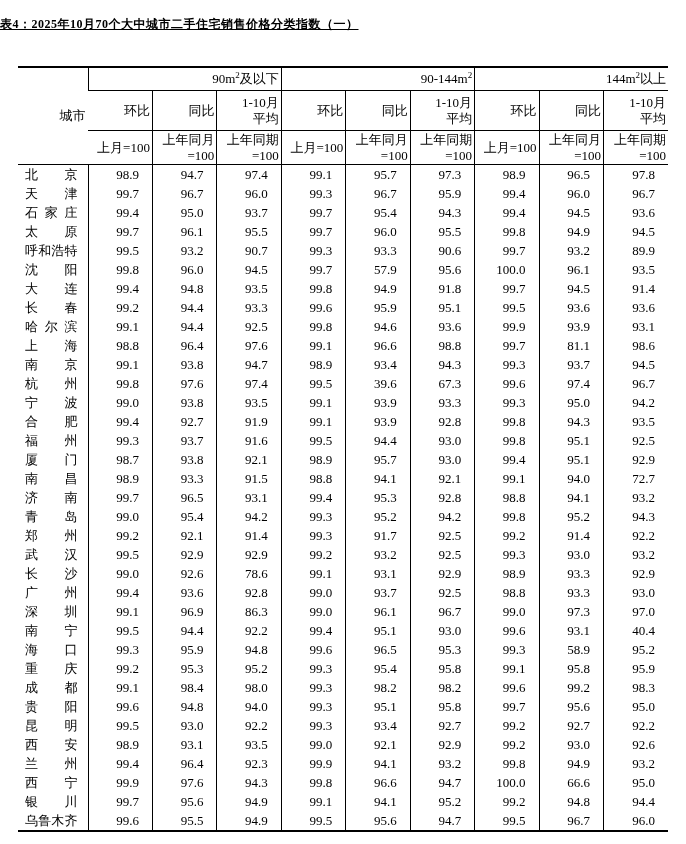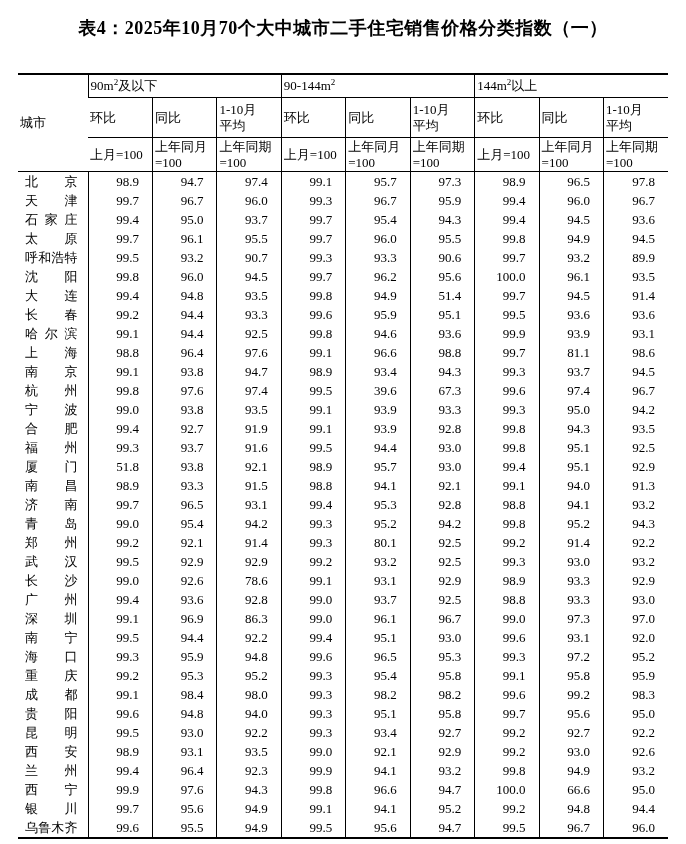--- a/index.html
+++ b/index.html
@@ -9,45 +9,45 @@
   }
   body {
     width: 686px;
     height: 844px;
     overflow: hidden;
     color: #000;
     font-family: "Liberation Serif", "DejaVu Serif", serif;
   }
   .page-title {
     margin: 16px 0 0 0;
-    text-align: center;
-    font-size: 18px;
+    font-size: 12px;
     font-weight: bold;
     letter-spacing: 0.5px;
+    text-decoration: underline;
   }
   table.price-table {
     border-collapse: collapse;
     table-layout: fixed;
     width: 650px;
     margin: 33px 18px 0 18px;
     border-top: 2.5px solid #000;
     border-bottom: 2.5px solid #000;
   }
   .price-table th,
   .price-table td {
     border-left: 1px solid #000;
     font-weight: normal;
     overflow: hidden;
   }
   .price-table tr > *:first-child {
     border-left: none;
   }
   thead th {
     border-bottom: 1px solid #000;
-    text-align: left;
+    text-align: right;
     vertical-align: middle;
     font-size: 13px;
     white-space: pre-line;
     line-height: 1.2;
     padding: 1px 2px;
   }
   thead tr.group-row th { height: 20px; }
   thead tr.sub-row th   { height: 37px; }
   thead tr.base-row th  { height: 29px; }
   thead th sup {
@@ -196,35 +196,35 @@
     <td class="num">93.2</td>
     <td class="num">89.9</td>
   </tr>
 
   <tr>
     <td class="city">沈阳</td>
     <td class="num">99.8</td>
     <td class="num">96.0</td>
     <td class="num">94.5</td>
     <td class="num">99.7</td>
-    <td class="num">96.2</td>
+    <td class="num">57.9</td>
     <td class="num">95.6</td>
     <td class="num">100.0</td>
     <td class="num">96.1</td>
     <td class="num">93.5</td>
   </tr>
 
   <tr>
     <td class="city">大连</td>
     <td class="num">99.4</td>
     <td class="num">94.8</td>
     <td class="num">93.5</td>
     <td class="num">99.8</td>
     <td class="num">94.9</td>
-    <td class="num">51.4</td>
+    <td class="num">91.8</td>
     <td class="num">99.7</td>
     <td class="num">94.5</td>
     <td class="num">91.4</td>
   </tr>
 
   <tr>
     <td class="city">长春</td>
     <td class="num">99.2</td>
     <td class="num">94.4</td>
     <td class="num">93.3</td>
@@ -322,42 +322,42 @@
     <td class="num">99.5</td>
     <td class="num">94.4</td>
     <td class="num">93.0</td>
     <td class="num">99.8</td>
     <td class="num">95.1</td>
     <td class="num">92.5</td>
   </tr>
 
   <tr>
     <td class="city">厦门</td>
-    <td class="num">51.8</td>
+    <td class="num">98.7</td>
     <td class="num">93.8</td>
     <td class="num">92.1</td>
     <td class="num">98.9</td>
     <td class="num">95.7</td>
     <td class="num">93.0</td>
     <td class="num">99.4</td>
     <td class="num">95.1</td>
     <td class="num">92.9</td>
   </tr>
 
   <tr>
     <td class="city">南昌</td>
     <td class="num">98.9</td>
     <td class="num">93.3</td>
     <td class="num">91.5</td>
     <td class="num">98.8</td>
     <td class="num">94.1</td>
     <td class="num">92.1</td>
     <td class="num">99.1</td>
     <td class="num">94.0</td>
-    <td class="num">91.3</td>
+    <td class="num">72.7</td>
   </tr>
 
   <tr>
     <td class="city">济南</td>
     <td class="num">99.7</td>
     <td class="num">96.5</td>
     <td class="num">93.1</td>
     <td class="num">99.4</td>
     <td class="num">95.3</td>
     <td class="num">92.8</td>
@@ -378,21 +378,21 @@
     <td class="num">95.2</td>
     <td class="num">94.3</td>
   </tr>
 
   <tr>
     <td class="city">郑州</td>
     <td class="num">99.2</td>
     <td class="num">92.1</td>
     <td class="num">91.4</td>
     <td class="num">99.3</td>
-    <td class="num">80.1</td>
+    <td class="num">91.7</td>
     <td class="num">92.5</td>
     <td class="num">99.2</td>
     <td class="num">91.4</td>
     <td class="num">92.2</td>
   </tr>
 
   <tr>
     <td class="city">武汉</td>
     <td class="num">99.5</td>
     <td class="num">92.9</td>
@@ -447,33 +447,33 @@
   <tr>
     <td class="city">南宁</td>
     <td class="num">99.5</td>
     <td class="num">94.4</td>
     <td class="num">92.2</td>
     <td class="num">99.4</td>
     <td class="num">95.1</td>
     <td class="num">93.0</td>
     <td class="num">99.6</td>
     <td class="num">93.1</td>
-    <td class="num">92.0</td>
+    <td class="num">40.4</td>
   </tr>
 
   <tr>
     <td class="city">海口</td>
     <td class="num">99.3</td>
     <td class="num">95.9</td>
     <td class="num">94.8</td>
     <td class="num">99.6</td>
     <td class="num">96.5</td>
     <td class="num">95.3</td>
     <td class="num">99.3</td>
-    <td class="num">97.2</td>
+    <td class="num">58.9</td>
     <td class="num">95.2</td>
   </tr>
 
   <tr>
     <td class="city">重庆</td>
     <td class="num">99.2</td>
     <td class="num">95.3</td>
     <td class="num">95.2</td>
     <td class="num">99.3</td>
     <td class="num">95.4</td>

